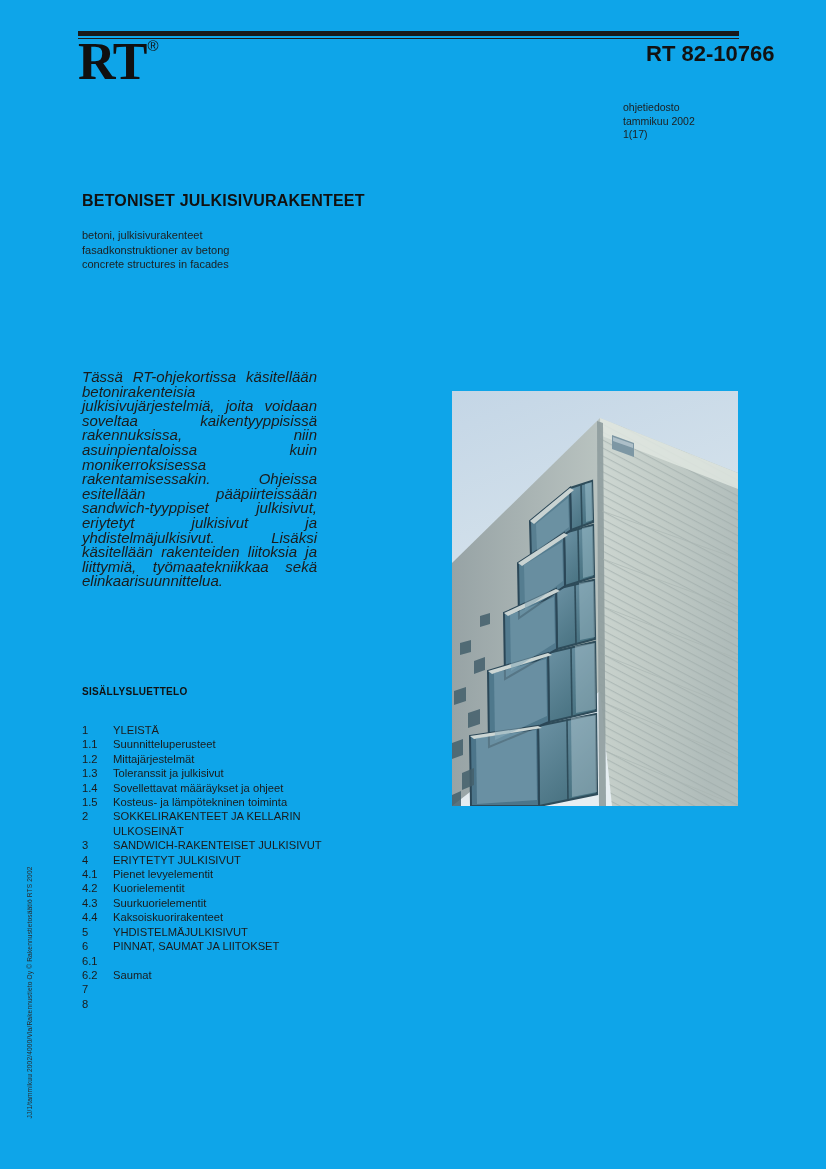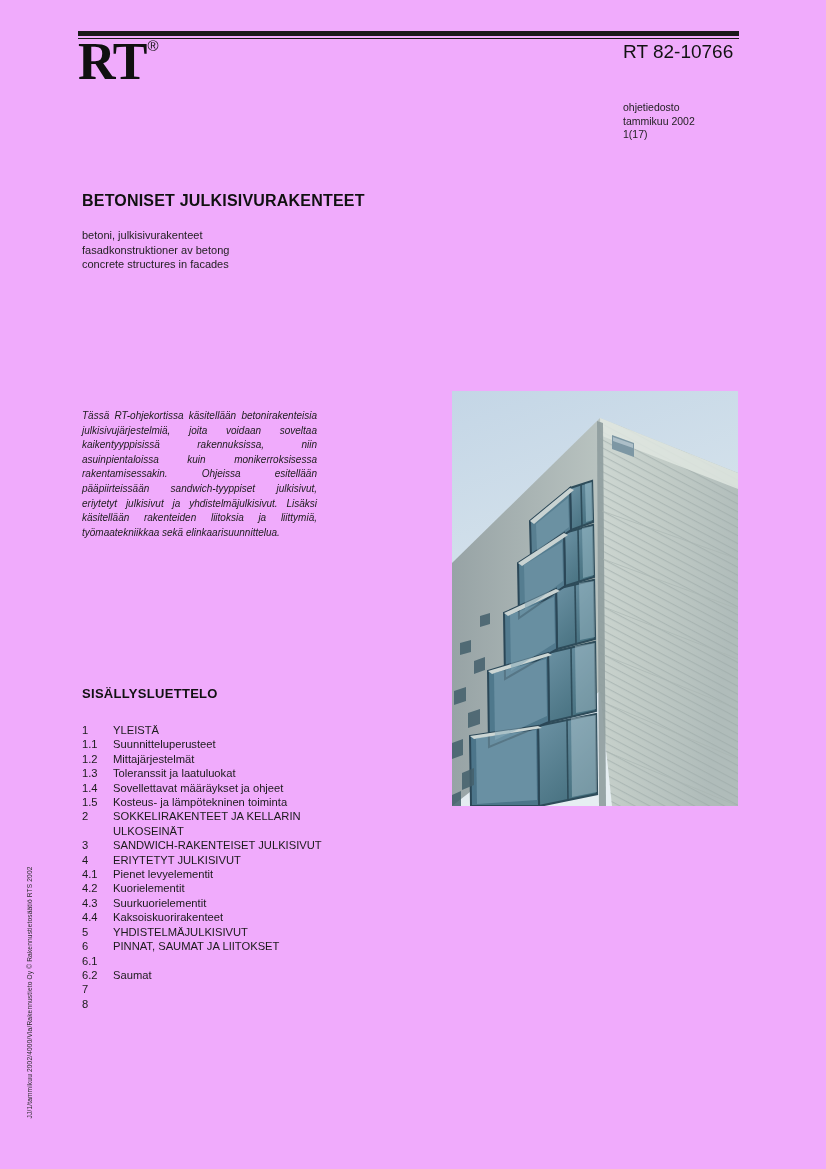--- a/index.html
+++ b/index.html
@@ -9,21 +9,21 @@
   }
   body {
     font-family: "Liberation Sans", sans-serif;
     color: #1a1a1a;
   }
   #page {
     position: relative;
     width: 826px;
     height: 1169px;
     overflow: hidden;
-    background: #f0abfc;
+    background: #0ea5e9;
   }
 
   
   .rule-thick {
     position: absolute;
     left: 78px;
     top: 31px;
     width: 661px;
     height: 5px;
     background: #1a1a1a;
@@ -57,24 +57,24 @@
     vertical-align: super;
     letter-spacing: 0;
     position: relative;
     top: -10px;
     left: 1px;
   }
 
   
   .doc-code {
     position: absolute;
-    left: 623px;
+    left: 646px;
     top: 41px;
-    font-size: 19px;
-    font-weight: normal;
+    font-size: 22px;
+    font-weight: bold;
     letter-spacing: 0px;
     color: #121212;
     white-space: nowrap;
   }
   .doc-meta {
     position: absolute;
     left: 623px;
     top: 80px;
     font-size: 10.5px;
     line-height: 13.5px;
@@ -101,37 +101,37 @@
     font-size: 11px;
     line-height: 14.5px;
     color: #1e1e1e;
   }
   .keywords div { white-space: nowrap; }
 
   
   .abstract {
     position: absolute;
     left: 82px;
-    top: 409px;
+    top: 370px;
     width: 235px;
-    font-size: 10px;
+    font-size: 15px;
     line-height: 14.6px;
     font-style: italic;
     text-align: justify;
     color: #1b1b1b;
     hyphens: manual;
   }
   .abstract p { margin: 0; }
 
   
   .toc-heading {
     position: absolute;
     left: 82px;
     top: 686px;
-    font-size: 13px;
+    font-size: 10px;
     font-weight: bold;
     letter-spacing: 0.3px;
     color: #111;
   }
   .toc {
     position: absolute;
     left: 82px;
     top: 723px;
     width: 245px;
     font-size: 11.2px;
@@ -214,21 +214,21 @@
       <div class="toc-row">
         <span class="toc-num">1.1</span>
         <span class="toc-label">Suunnitteluperusteet</span>
       </div>
       <div class="toc-row">
         <span class="toc-num">1.2</span>
         <span class="toc-label">Mittajärjestelmät</span>
       </div>
       <div class="toc-row">
         <span class="toc-num">1.3</span>
-        <span class="toc-label">Toleranssit ja laatuluokat</span>
+        <span class="toc-label">Toleranssit ja julkisivut</span>
       </div>
       <div class="toc-row">
         <span class="toc-num">1.4</span>
         <span class="toc-label">Sovellettavat määräykset ja ohjeet</span>
       </div>
       <div class="toc-row">
         <span class="toc-num">1.5</span>
         <span class="toc-label">Kosteus- ja lämpötekninen toiminta</span>
       </div>
       <div class="toc-row">

